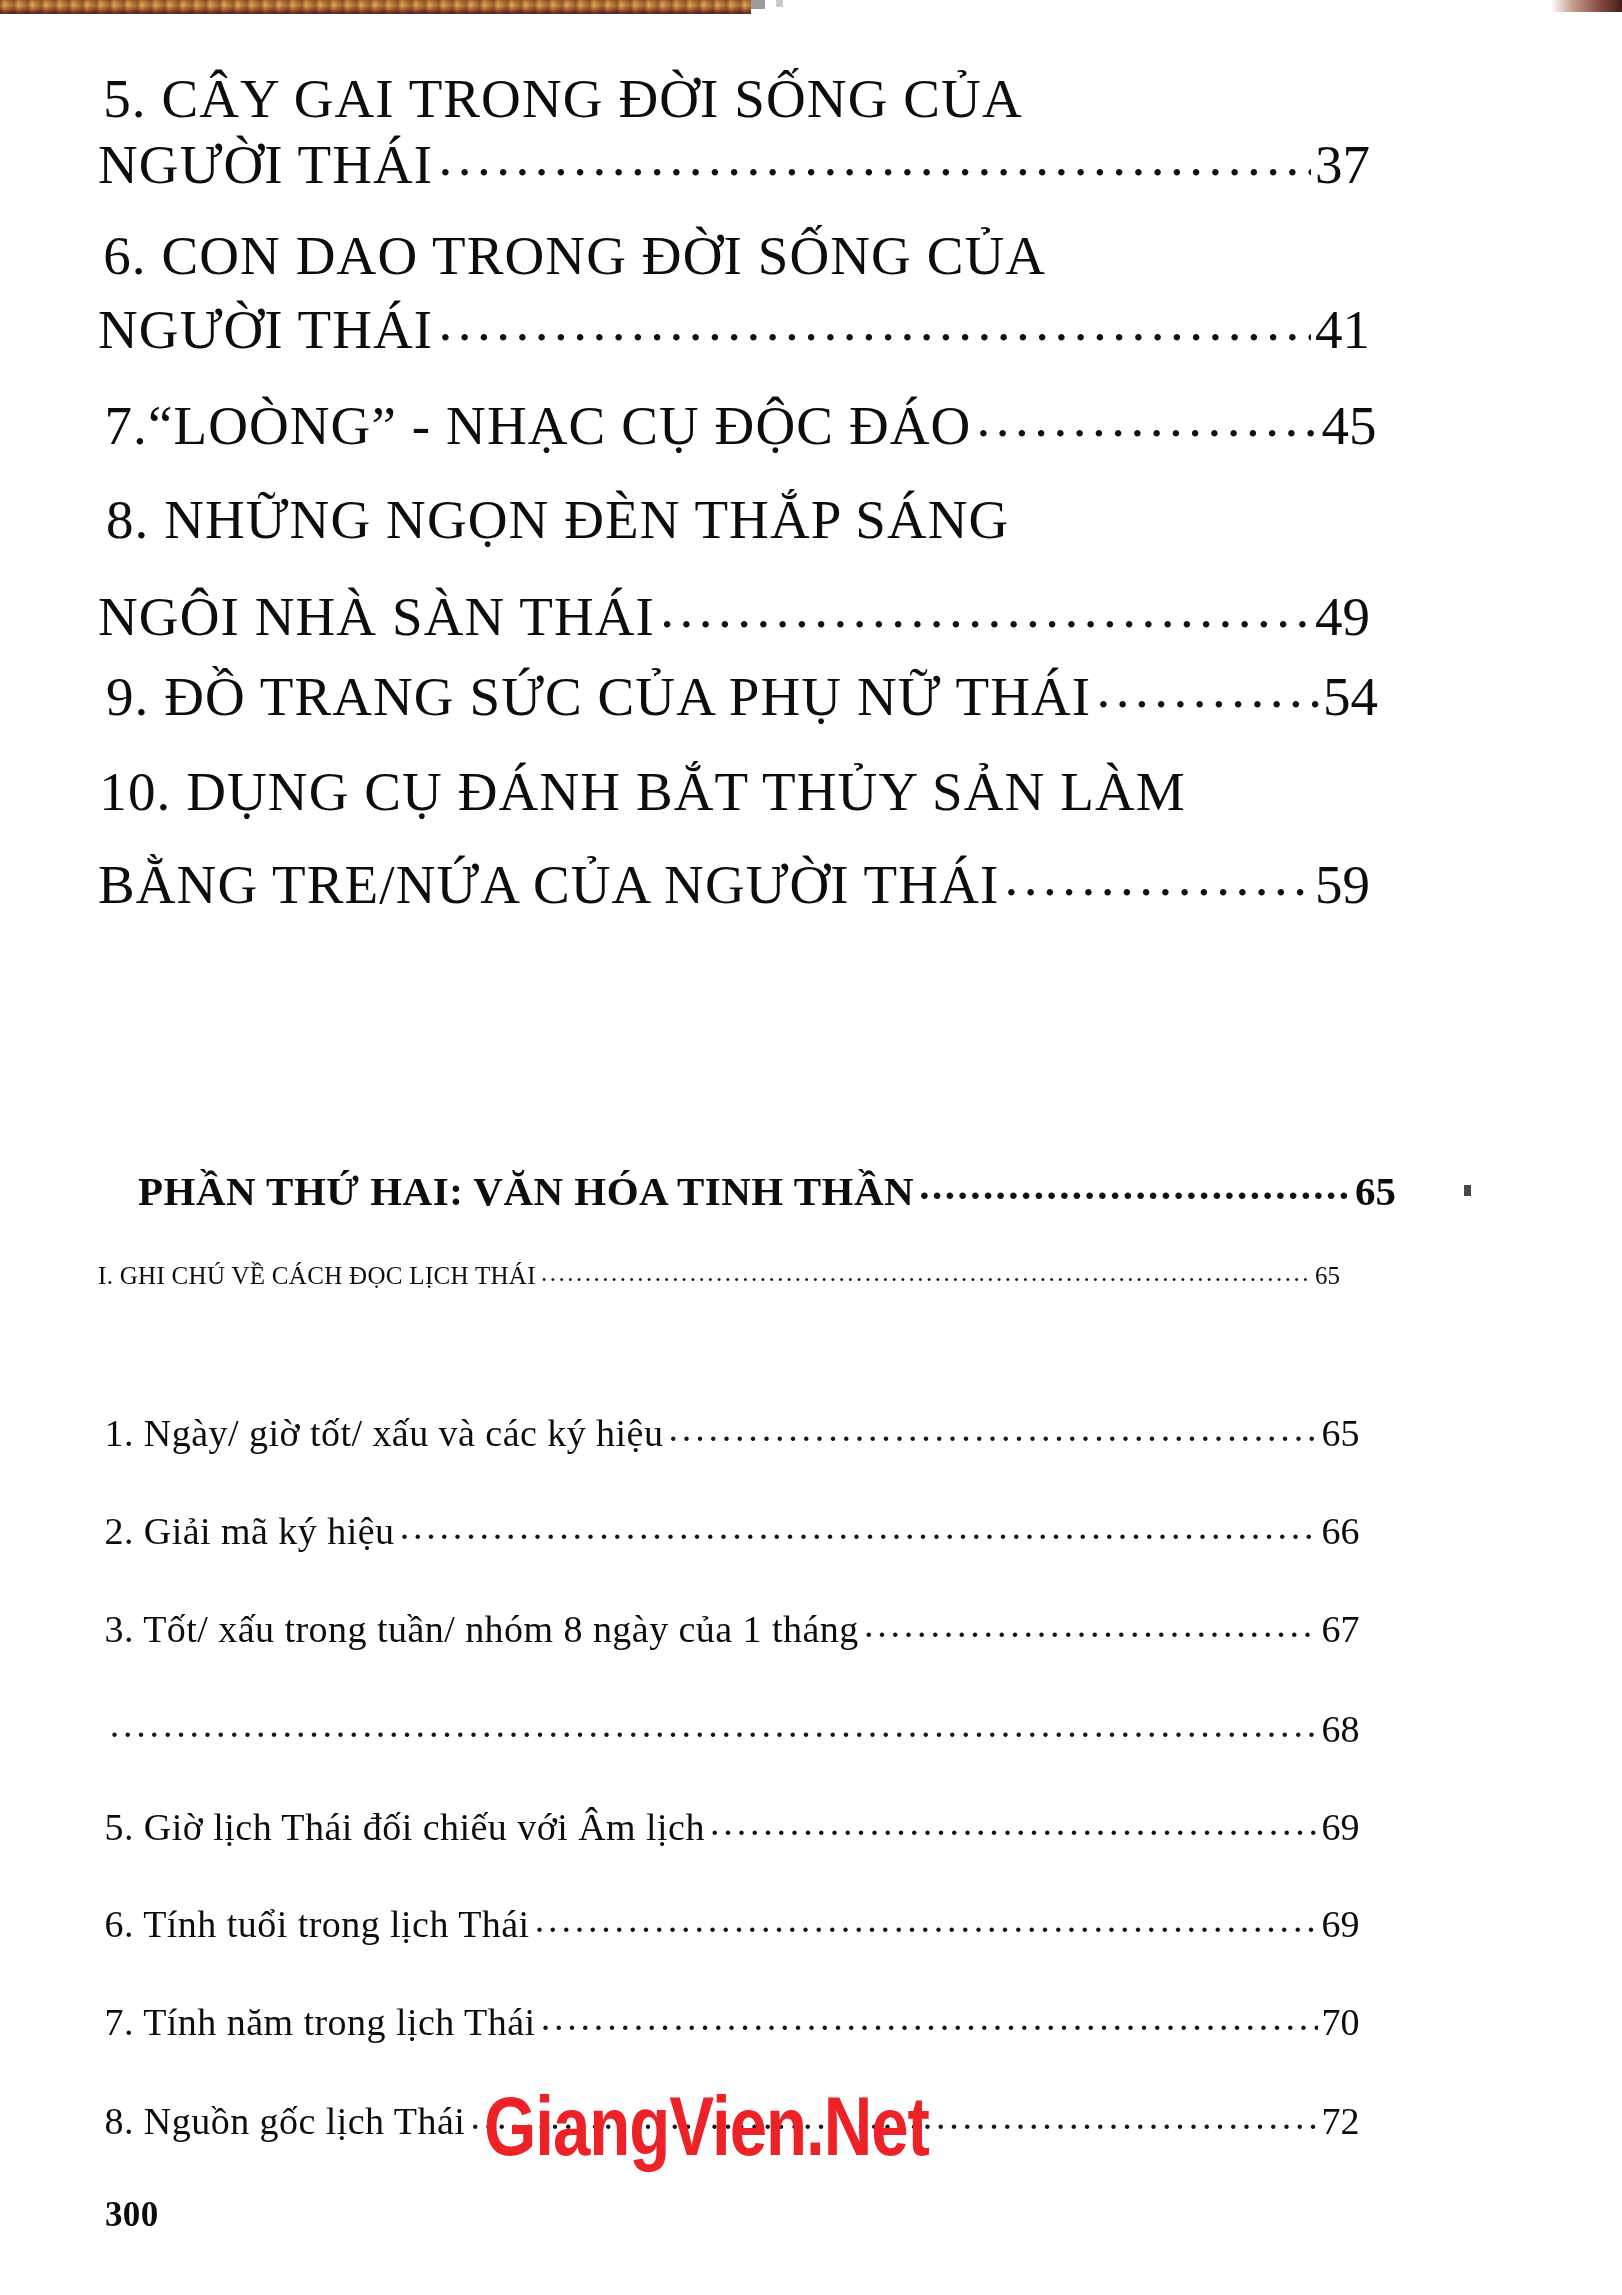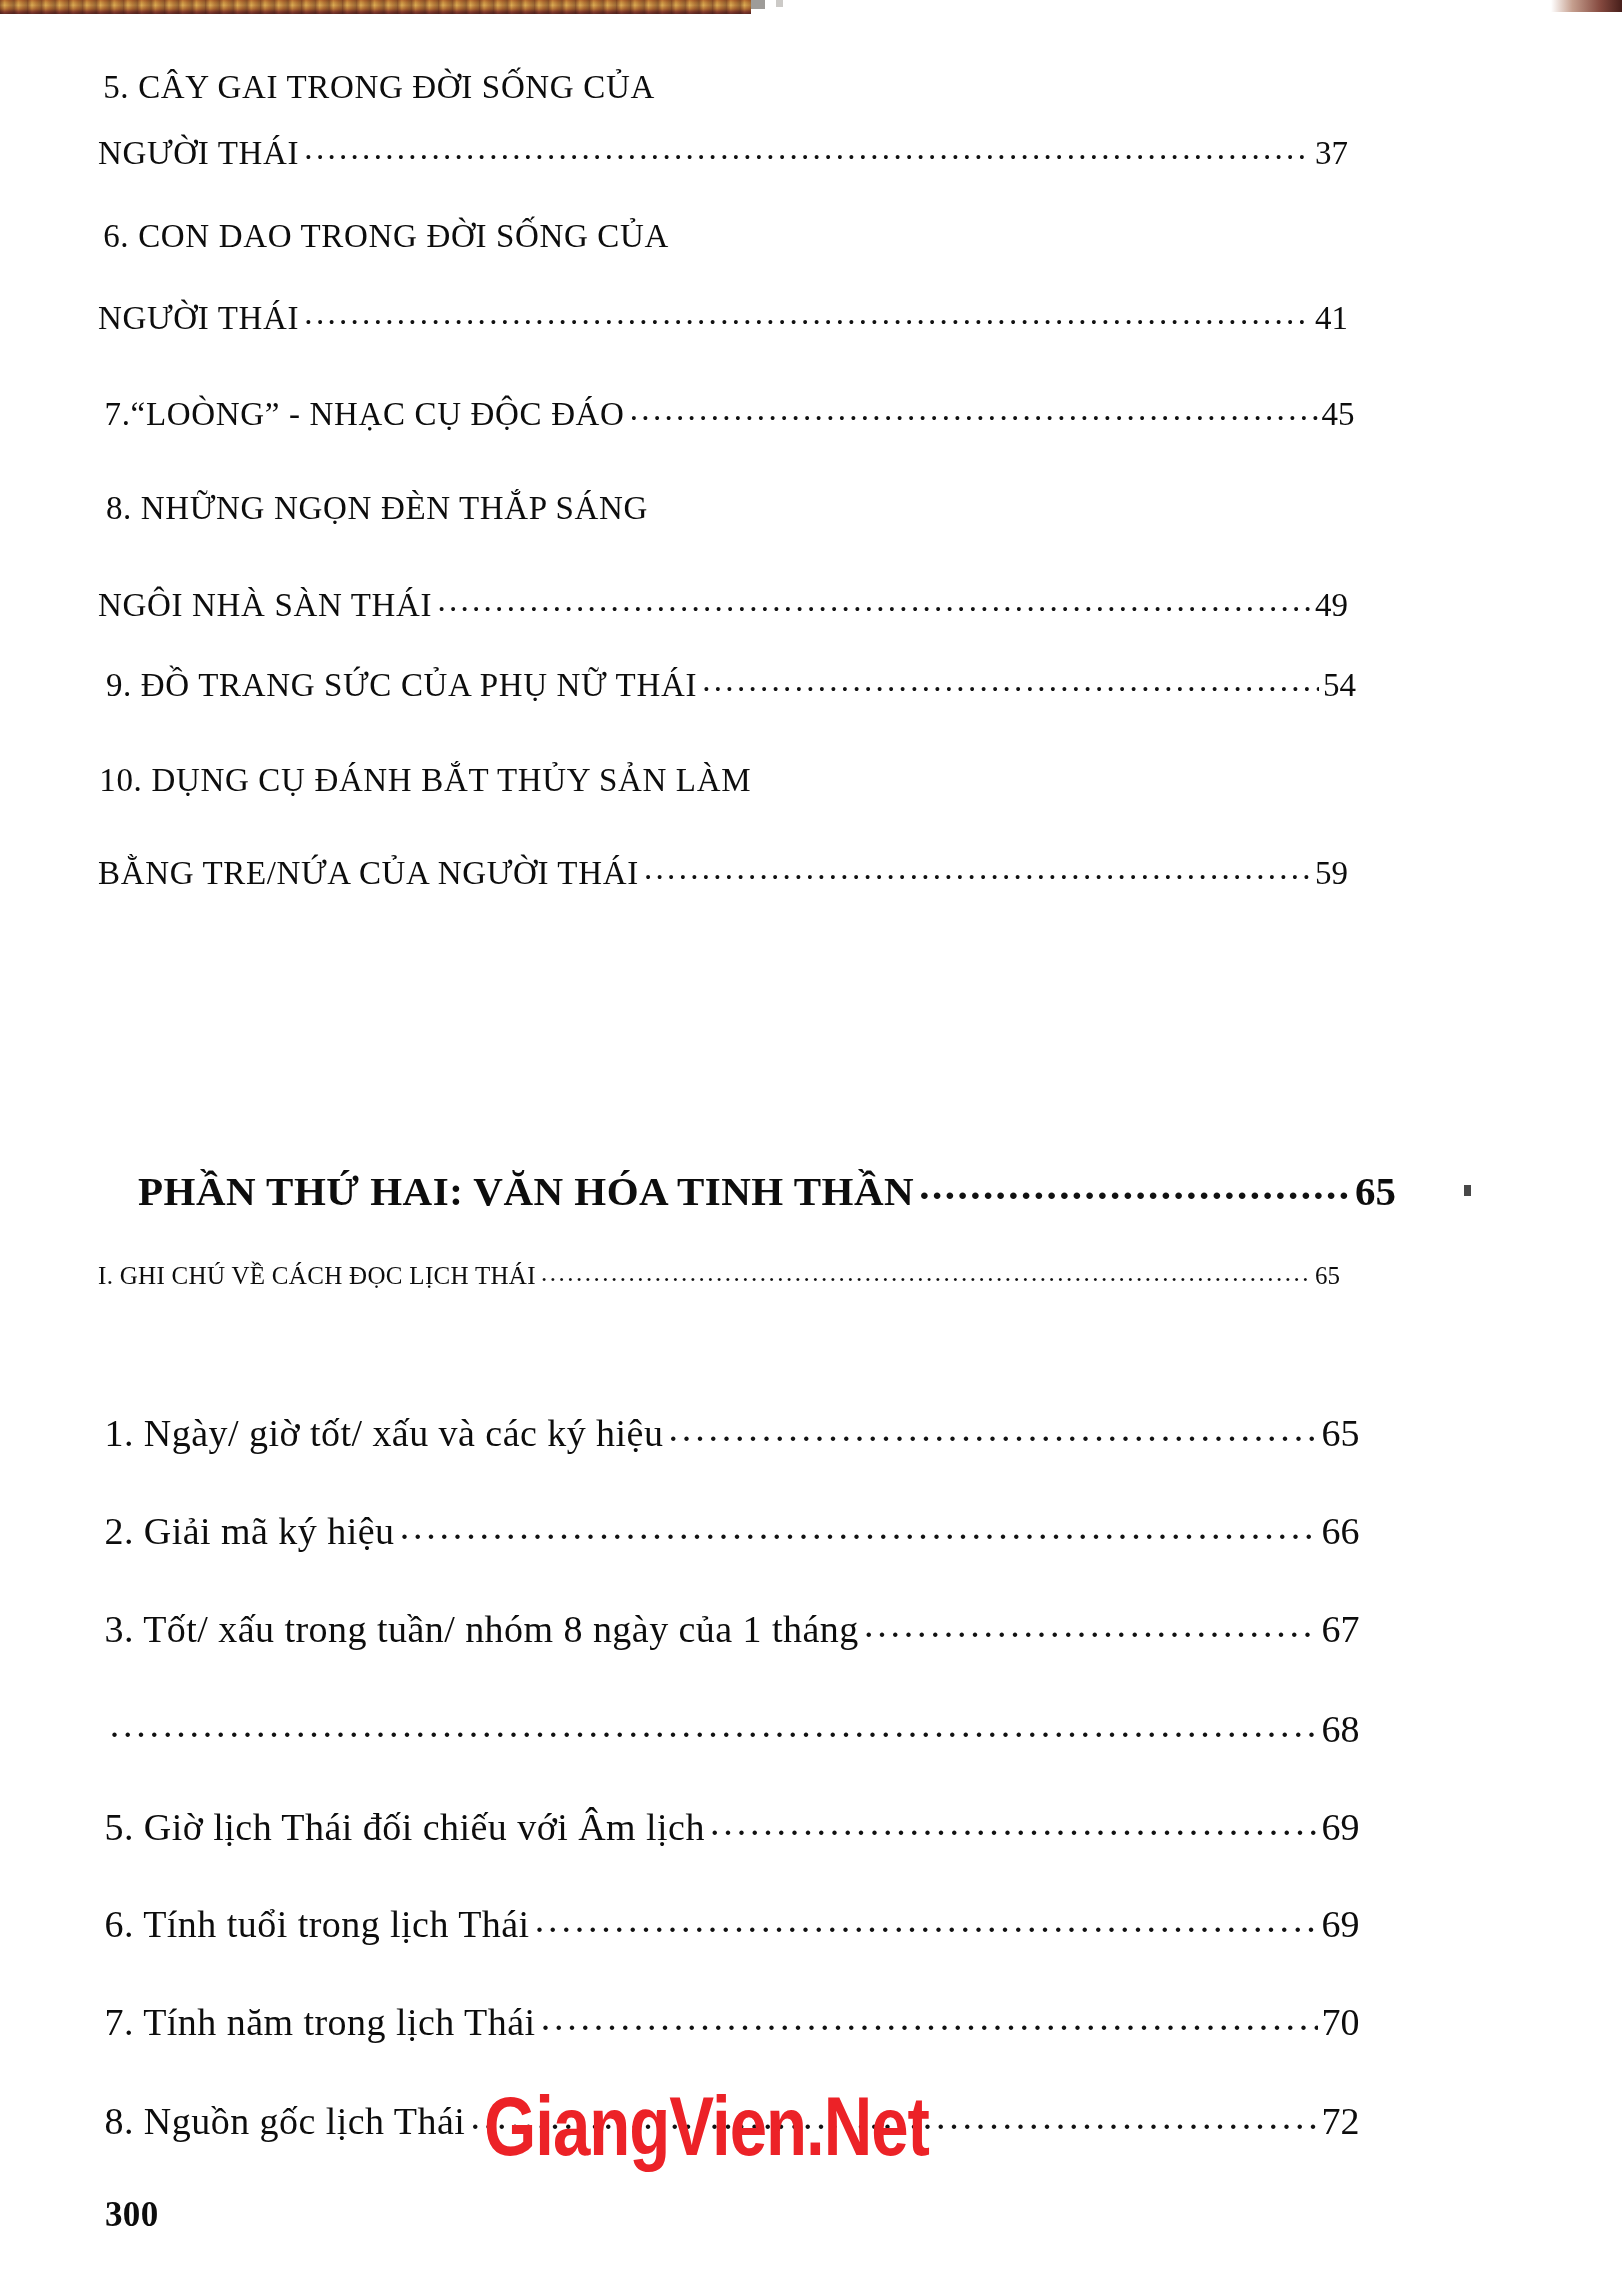--- a/index.html
+++ b/index.html
@@ -119,21 +119,21 @@
     color: #111;
   }
   .pageno {
     flex: 0 0 auto;
     text-align: left;
     min-width: 65px;
   }
 
   
   .upper {
-    font-size: 33px;
+    font-size: 55px;
     line-height: 1;
   }
   .upper .label { letter-spacing: 0.02em; }
 
   
   .part-heading {
     font-weight: bold;
     font-size: 41px;
     line-height: 1;
     margin-left: 40px;
@@ -199,21 +199,21 @@
       <span class="label">5. CÂY GAI TRONG ĐỜI SỐNG CỦA</span>
 
     </div>
 
     <div class="toc-line upper" style="top:137px; left:0px;">
       <span class="label">NGƯỜI THÁI</span>
       <span class="leader"></span>
       <span class="pageno">37</span>
     </div>
 
-    <div class="toc-line upper nolead" style="top:220px; left:5.2px;align-items:center;">
+    <div class="toc-line upper nolead" style="top:228px; left:5.2px;align-items:center;">
       <span class="label">6. CON DAO TRONG ĐỜI SỐNG CỦA</span>
 
     </div>
 
     <div class="toc-line upper" style="top:302px; left:0px;">
       <span class="label">NGƯỜI THÁI</span>
       <span class="leader"></span>
       <span class="pageno">41</span>
     </div>
 

